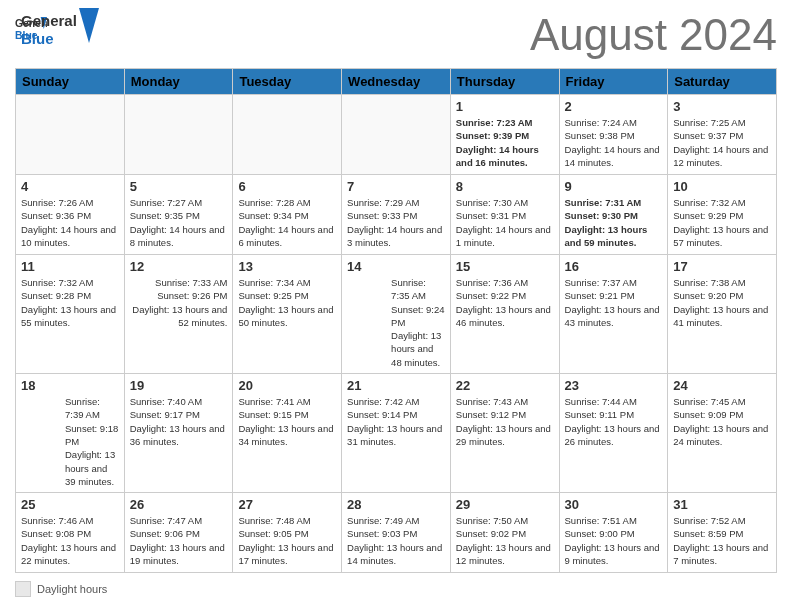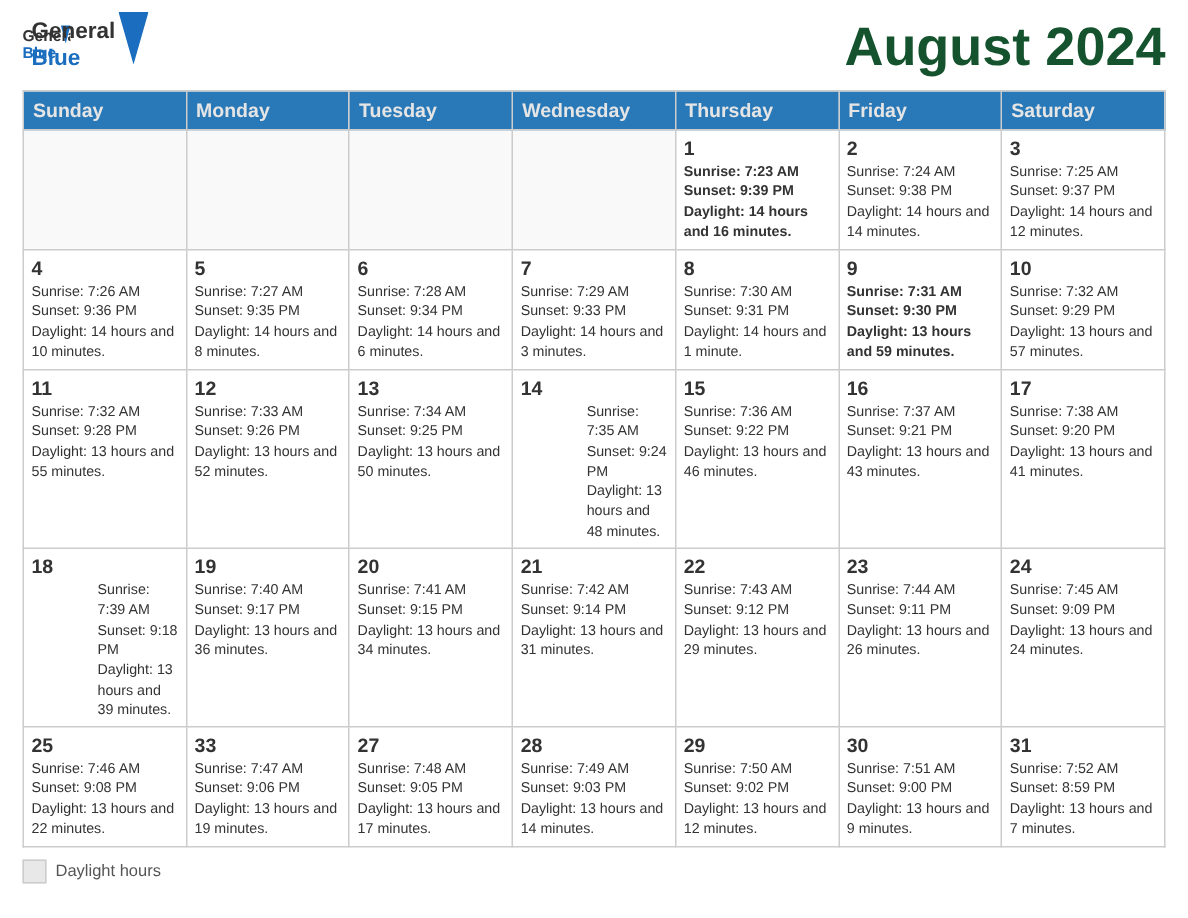--- a/index.html
+++ b/index.html
@@ -22,36 +22,36 @@
       gap: 4px;
     }
     .logo-icon {
       width: 32px;
       height: 32px;
     }
     .title-area {
       text-align: right;
     }
     .month-title {
-      font-size: 36px;
-      font-weight: bold;
-      color: #14532d;
+      font-size: 44px;
+      font-weight: normal;
+      color: #737373;
     }
     .location {
       font-size: 14px;
       color: #333;
     }
     .calendar-table {
       width: 100%;
       border-collapse: collapse;
       table-layout: fixed;
     }
     .calendar-table th {
       background-color: #2979b8;
-      color: #e5e5e5;
+      color: #000000;
       text-align: left;
       padding: 5px 6px;
       font-size: 13px;
       font-weight: bold;
       border: 1px solid #ccc;
     }
     .calendar-table td {
       border: 1px solid #ccc;
       vertical-align: top;
       padding: 4px 5px;
@@ -197,21 +197,21 @@
       </tr>
       <tr>
         <td>
           <span class="day-number">11</span>
           <div class="day-info" style="white-space: pre-line;">Sunrise: 7:32 AM
 Sunset: 9:28 PM
 Daylight: 13 hours and 55 minutes.</div>
         </td>
         <td>
           <span class="day-number">12</span>
-          <div class="day-info" style="white-space: pre-line;">Sunrise: 7:33 AM
+          <div class="day-info" style="white-space: pre-line; text-align: right;">Sunrise: 7:33 AM
 Sunset: 9:26 PM
 Daylight: 13 hours and 52 minutes.</div>
         </td>
         <td>
           <span class="day-number">13</span>
           <div class="day-info" style="white-space: pre-line;">Sunrise: 7:34 AM
 Sunset: 9:25 PM
 Daylight: 13 hours and 50 minutes.</div>
         </td>
         <td>
@@ -284,21 +284,21 @@
         </td>
       </tr>
       <tr>
         <td>
           <span class="day-number">25</span>
           <div class="day-info" style="white-space: pre-line;">Sunrise: 7:46 AM
 Sunset: 9:08 PM
 Daylight: 13 hours and 22 minutes.</div>
         </td>
         <td>
-          <span class="day-number">33</span>
+          <span class="day-number">26</span>
           <div class="day-info" style="white-space: pre-line;">Sunrise: 7:47 AM
 Sunset: 9:06 PM
 Daylight: 13 hours and 19 minutes.</div>
         </td>
         <td>
           <span class="day-number">27</span>
           <div class="day-info" style="white-space: pre-line;">Sunrise: 7:48 AM
 Sunset: 9:05 PM
 Daylight: 13 hours and 17 minutes.</div>
         </td>

